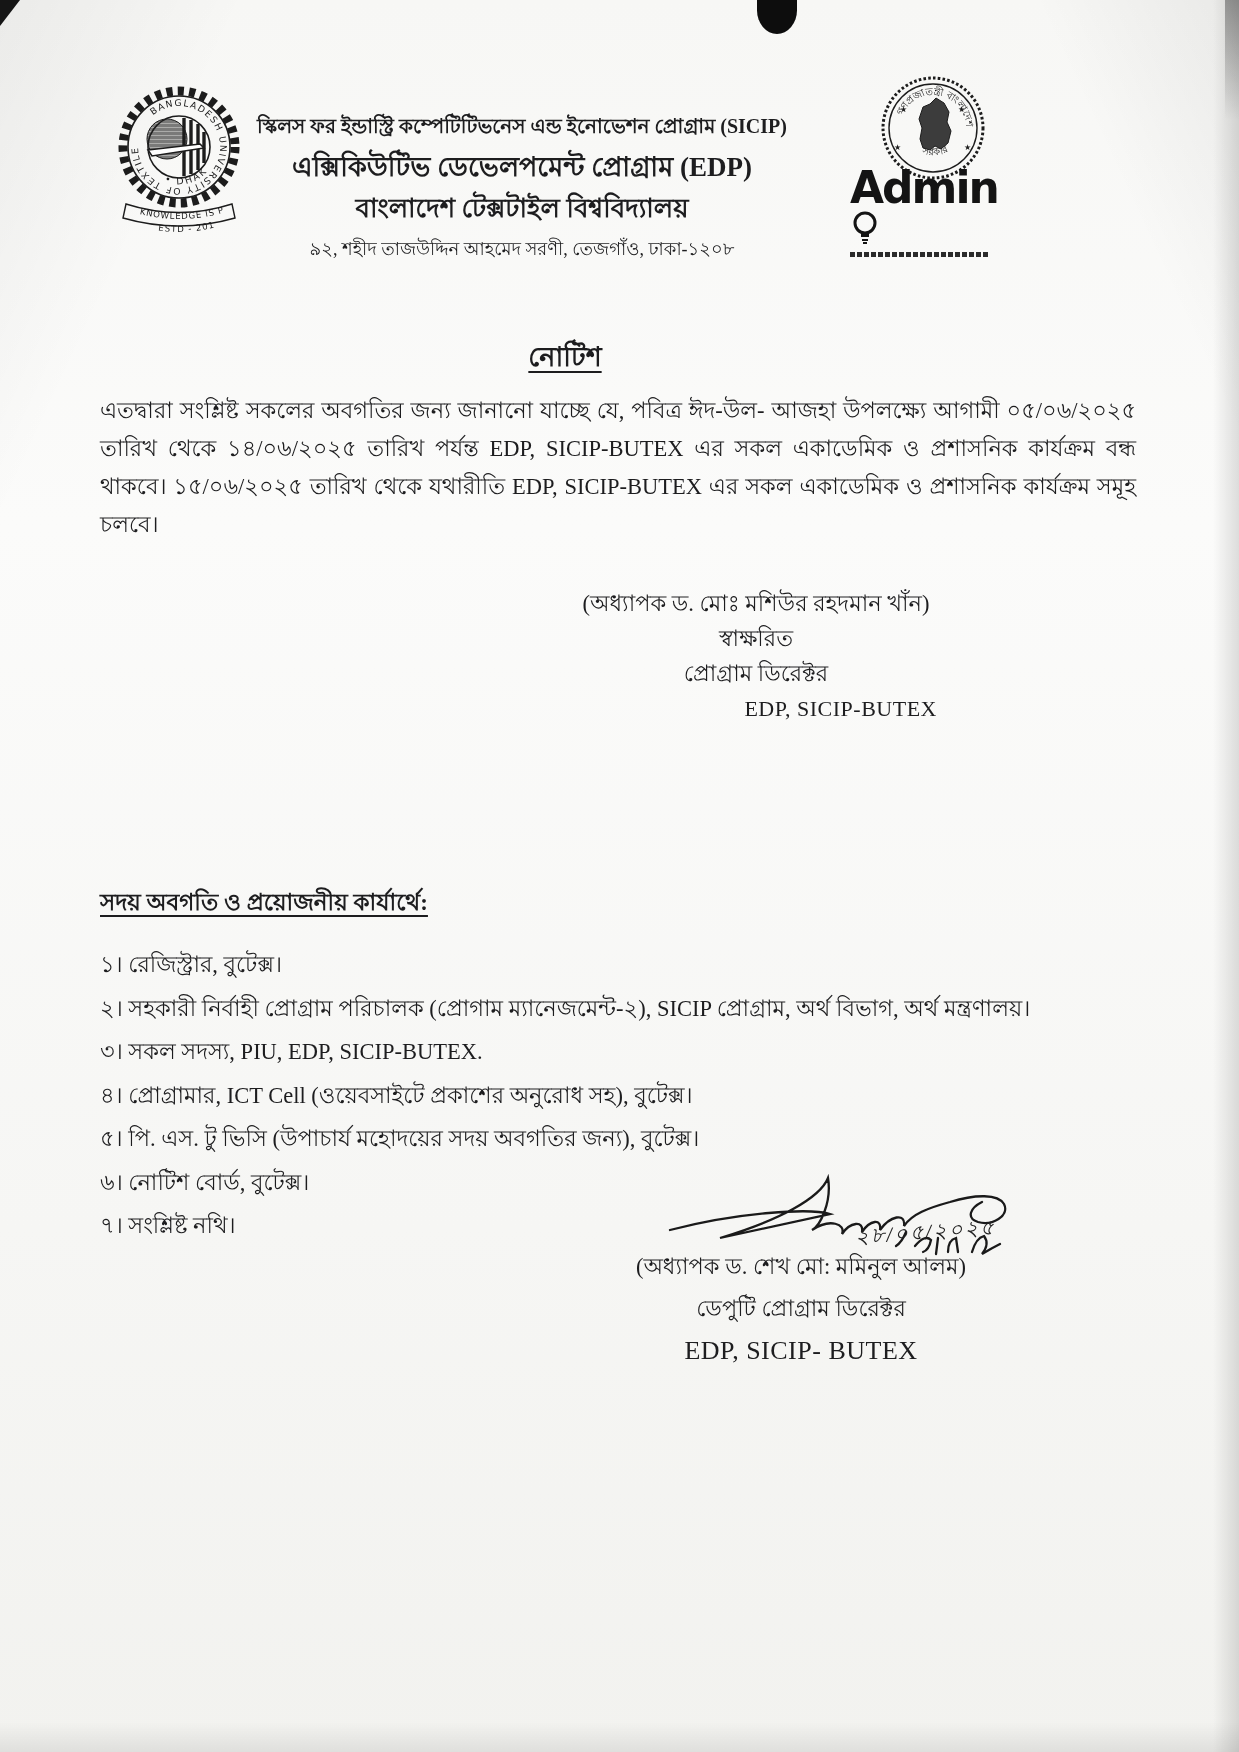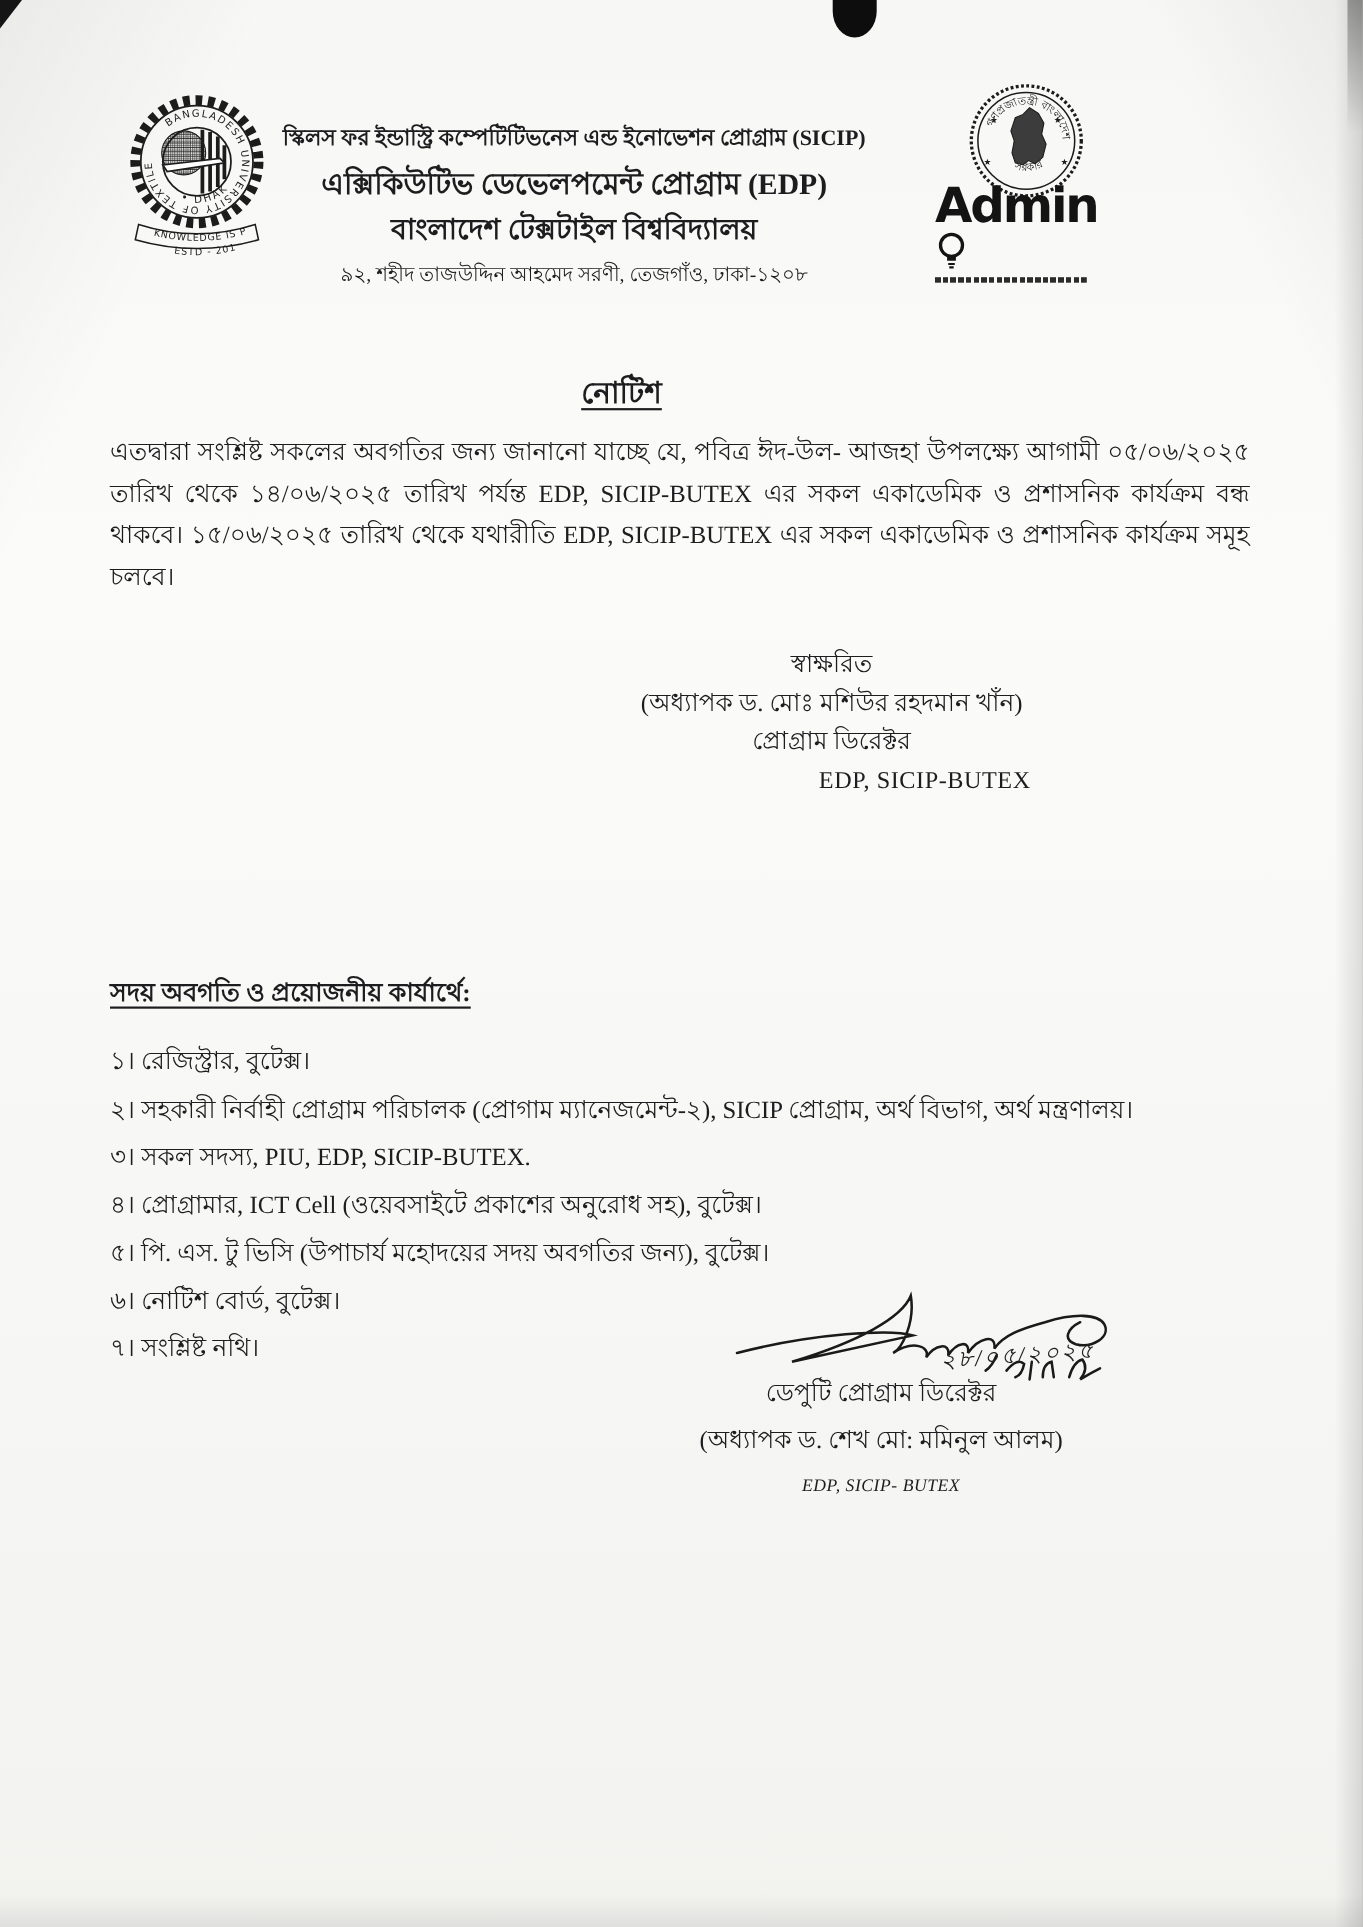--- a/index.html
+++ b/index.html
@@ -39,21 +39,21 @@
   .body-par{left:100px;top:392px;width:1036px;font-size:22.5px;line-height:38px;text-align:justify;}
 
   .sig1{left:575px;top:586px;width:362px;text-align:center;font-size:22.5px;line-height:35px;}
   .sig1 .org-en{font-size:22px;letter-spacing:.5px;text-align:right;}
 
   .dist{left:100px;top:884px;width:1040px;font-size:22.5px;}
   .dist-head{font-weight:bold;text-decoration:underline;text-underline-offset:5px;font-size:23px;margin-bottom:20px;}
   .dist-item{line-height:43.5px;}
 
   .sig2{left:620px;top:1246px;width:362px;text-align:center;font-size:22.5px;line-height:42px;}
-  .sig2 .org-en{font-size:16px;letter-spacing:.5px;font-style:italic;}
+  .sig2 .org-en{font-size:26px;letter-spacing:.5px;}
   .sig-draw{left:660px;top:1168px;width:380px;height:96px;}
   .sig-date{left:855px;top:1216px;font-size:21px;transform:rotate(-4deg);color:#222;font-style:italic;letter-spacing:2px;}
 
   
   .butex-seal{left:104px;top:84px;width:150px;height:152px;}
   .govt-seal{left:878px;top:72px;width:110px;height:112px;}
   .sicip-mark{left:850px;top:166px;width:160px;height:62px;}
   .sicip-word{font-family:"DejaVu Sans","Liberation Sans",sans-serif;font-weight:900;font-size:44px;letter-spacing:-2px;color:#141414;line-height:44px;}
   .sicip-tag{margin-top:2px;height:5px;width:138px;background:repeating-linear-gradient(90deg,#2b2b2b 0 5px,rgba(0,0,0,0) 5px 7px);}
   .bulb{display:inline-block;vertical-align:top;margin-left:2px;}
@@ -147,22 +147,22 @@
   </div>
 
 
   <div class="abs notice-title">
     <span>নোটিশ</span>
   </div>
 
   <div class="abs body-par">এতদ্বারা সংশ্লিষ্ট সকলের অবগতির জন্য জানানো যাচ্ছে যে, পবিত্র ঈদ-উল- আজহা উপলক্ষ্যে আগামী ০৫/০৬/২০২৫ তারিখ থেকে ১৪/০৬/২০২৫ তারিখ পর্যন্ত EDP, SICIP-BUTEX এর সকল একাডেমিক ও প্রশাসনিক কার্যক্রম বন্ধ থাকবে। ১৫/০৬/২০২৫ তারিখ থেকে যথারীতি EDP, SICIP-BUTEX এর সকল একাডেমিক ও প্রশাসনিক কার্যক্রম সমূহ চলবে।</div>
 
   <div class="abs sig1">
+    <div>(অধ্যাপক ড. মোঃ মশিউর রহদমান খাঁন)</div>
     <div>স্বাক্ষরিত</div>
-    <div>(অধ্যাপক ড. মোঃ মশিউর রহদমান খাঁন)</div>
     <div>প্রোগ্রাম ডিরেক্টর</div>
     <div class="org-en">EDP, SICIP-BUTEX</div>
   </div>
 
   <div class="abs dist">
     <div class="dist-head">সদয় অবগতি ও প্রয়োজনীয় কার্যার্থে:</div>
     <div class="dist-item">১। রেজিস্ট্রার, বুটেক্স।</div>
     <div class="dist-item">২। সহকারী নির্বাহী প্রোগ্রাম পরিচালক (প্রোগাম ম্যানেজমেন্ট-২), SICIP প্রোগ্রাম, অর্থ বিভাগ, অর্থ মন্ত্রণালয়।</div>
     <div class="dist-item">৩। সকল সদস্য, PIU, EDP, SICIP-BUTEX.</div>
     <div class="dist-item">৪। প্রোগ্রামার, ICT Cell (ওয়েবসাইটে প্রকাশের অনুরোধ সহ), বুটেক্স।</div>
@@ -175,18 +175,18 @@
     <g fill="none" stroke="#1a1a1a" stroke-width="2.3" stroke-linecap="round">
       <path d="M10,62 C80,44 150,40 170,46 L60,70 C120,52 160,30 168,10 C172,34 160,58 152,62 C170,50 186,56 182,66 C190,54 204,52 202,64 C210,52 222,50 220,62 C230,48 246,44 244,58 C252,46 268,40 290,34 C316,26 338,26 344,36 C350,48 332,58 318,54 C306,50 310,40 322,34"></path>
       <path d="M246,64 q-4,10 -10,14"></path>
       <path d="M255,78 q10,-12 16,-6 q-2,10 -8,12 M278,70 l-2,16 M288,84 q0,-12 8,-14 l2,14"></path>
       <path d="M312,84 q4,-14 12,-16 q6,8 -2,18 q10,-6 18,-10"></path>
     </g>
   </svg>
   <div class="abs sig-date">২৮/০৫/২০২৫</div>
 
   <div class="abs sig2">
+    <div>(অধ্যাপক ড. শেখ মো: মমিনুল আলম)</div>
     <div>ডেপুটি প্রোগ্রাম ডিরেক্টর</div>
-    <div>(অধ্যাপক ড. শেখ মো: মমিনুল আলম)</div>
     <div class="org-en">EDP, SICIP- BUTEX</div>
   </div>
 
 </div>
 
 </body></html>

